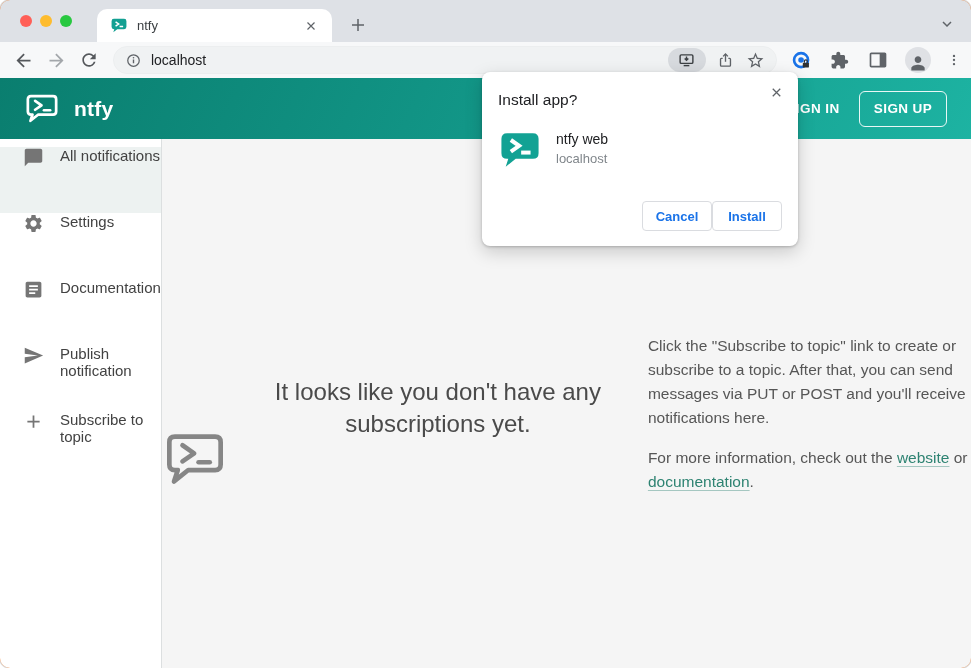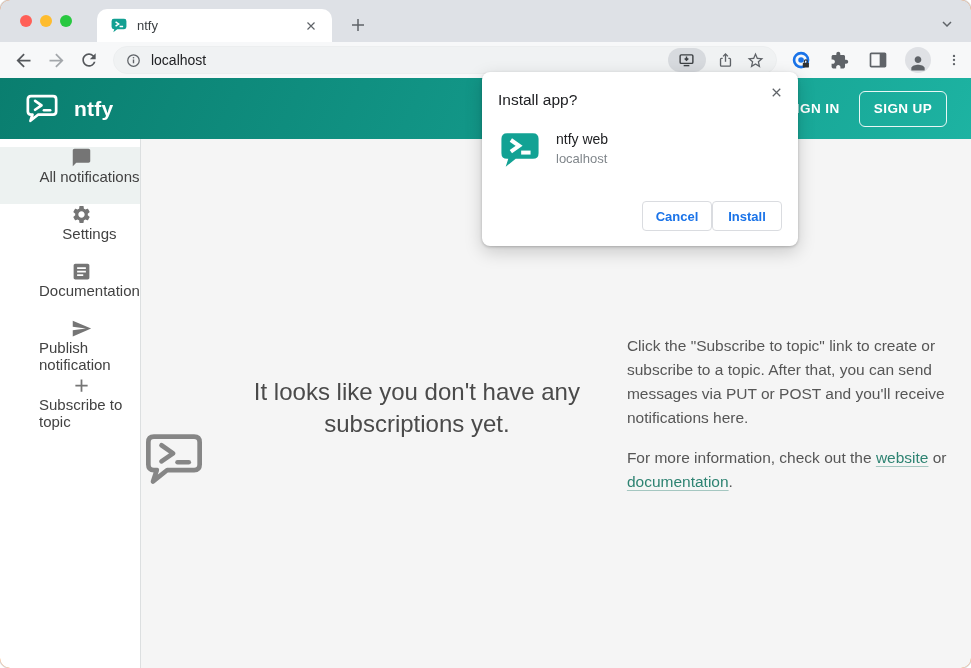--- a/index.html
+++ b/index.html
@@ -45,21 +45,21 @@
   .app-title{ margin-left:14px; font-size:21px; font-weight:bold; letter-spacing:.2px; }
   .hdr-right{ margin-left:auto; display:flex; align-items:center; }
   .signin-btn{ width:64px; height:36px; background:transparent; border:none; color:#fff; font-size:13.5px;
                font-weight:bold; letter-spacing:.4px; cursor:pointer; }
   .signup-btn{ width:88px; height:36px; margin-left:14px; background:transparent; border:1.5px solid rgba(255,255,255,.9);
                border-radius:6px; color:#fff; font-size:13.5px; font-weight:bold; letter-spacing:.4px; cursor:pointer; }
 
   
   .body-row{ display:flex; height:529px; }
   .sidebar{ width:280px; background:#ffffff; border-right:1px solid #dcdfe0; padding-top:8px; }
-  .side-item{ height:57px; display:flex; align-items:center; padding-left:23px; cursor:pointer;flex-direction:column; }
+  .side-item{ height:66px; display:flex; padding-left:23px; cursor:pointer; }
   .side-item.selected{ background:#edf2f1; }
   .side-ic{ width:21px; height:21px; color:#757575; flex:0 0 auto; }
   .side-label{ margin-left:16px; font-size:15px; color:#424242; }
 
   .main{ flex:1; background:#f5f5f5; display:flex; flex-direction:row; align-items:center; }
   .empty-logo{ width:66px; height:58px; color:#868686; margin-top:112px; }
   .empty-heading{ margin-top:8px; width:420px; text-align:center; font-size:24px; font-weight:400;
                   color:#4a4a4a; line-height:32px; }
   .empty-text{ width:346px; margin-top:20px; font-size:15.5px; color:#565656; line-height:24px; }
   .empty-text p + p{ margin-top:16px; }

